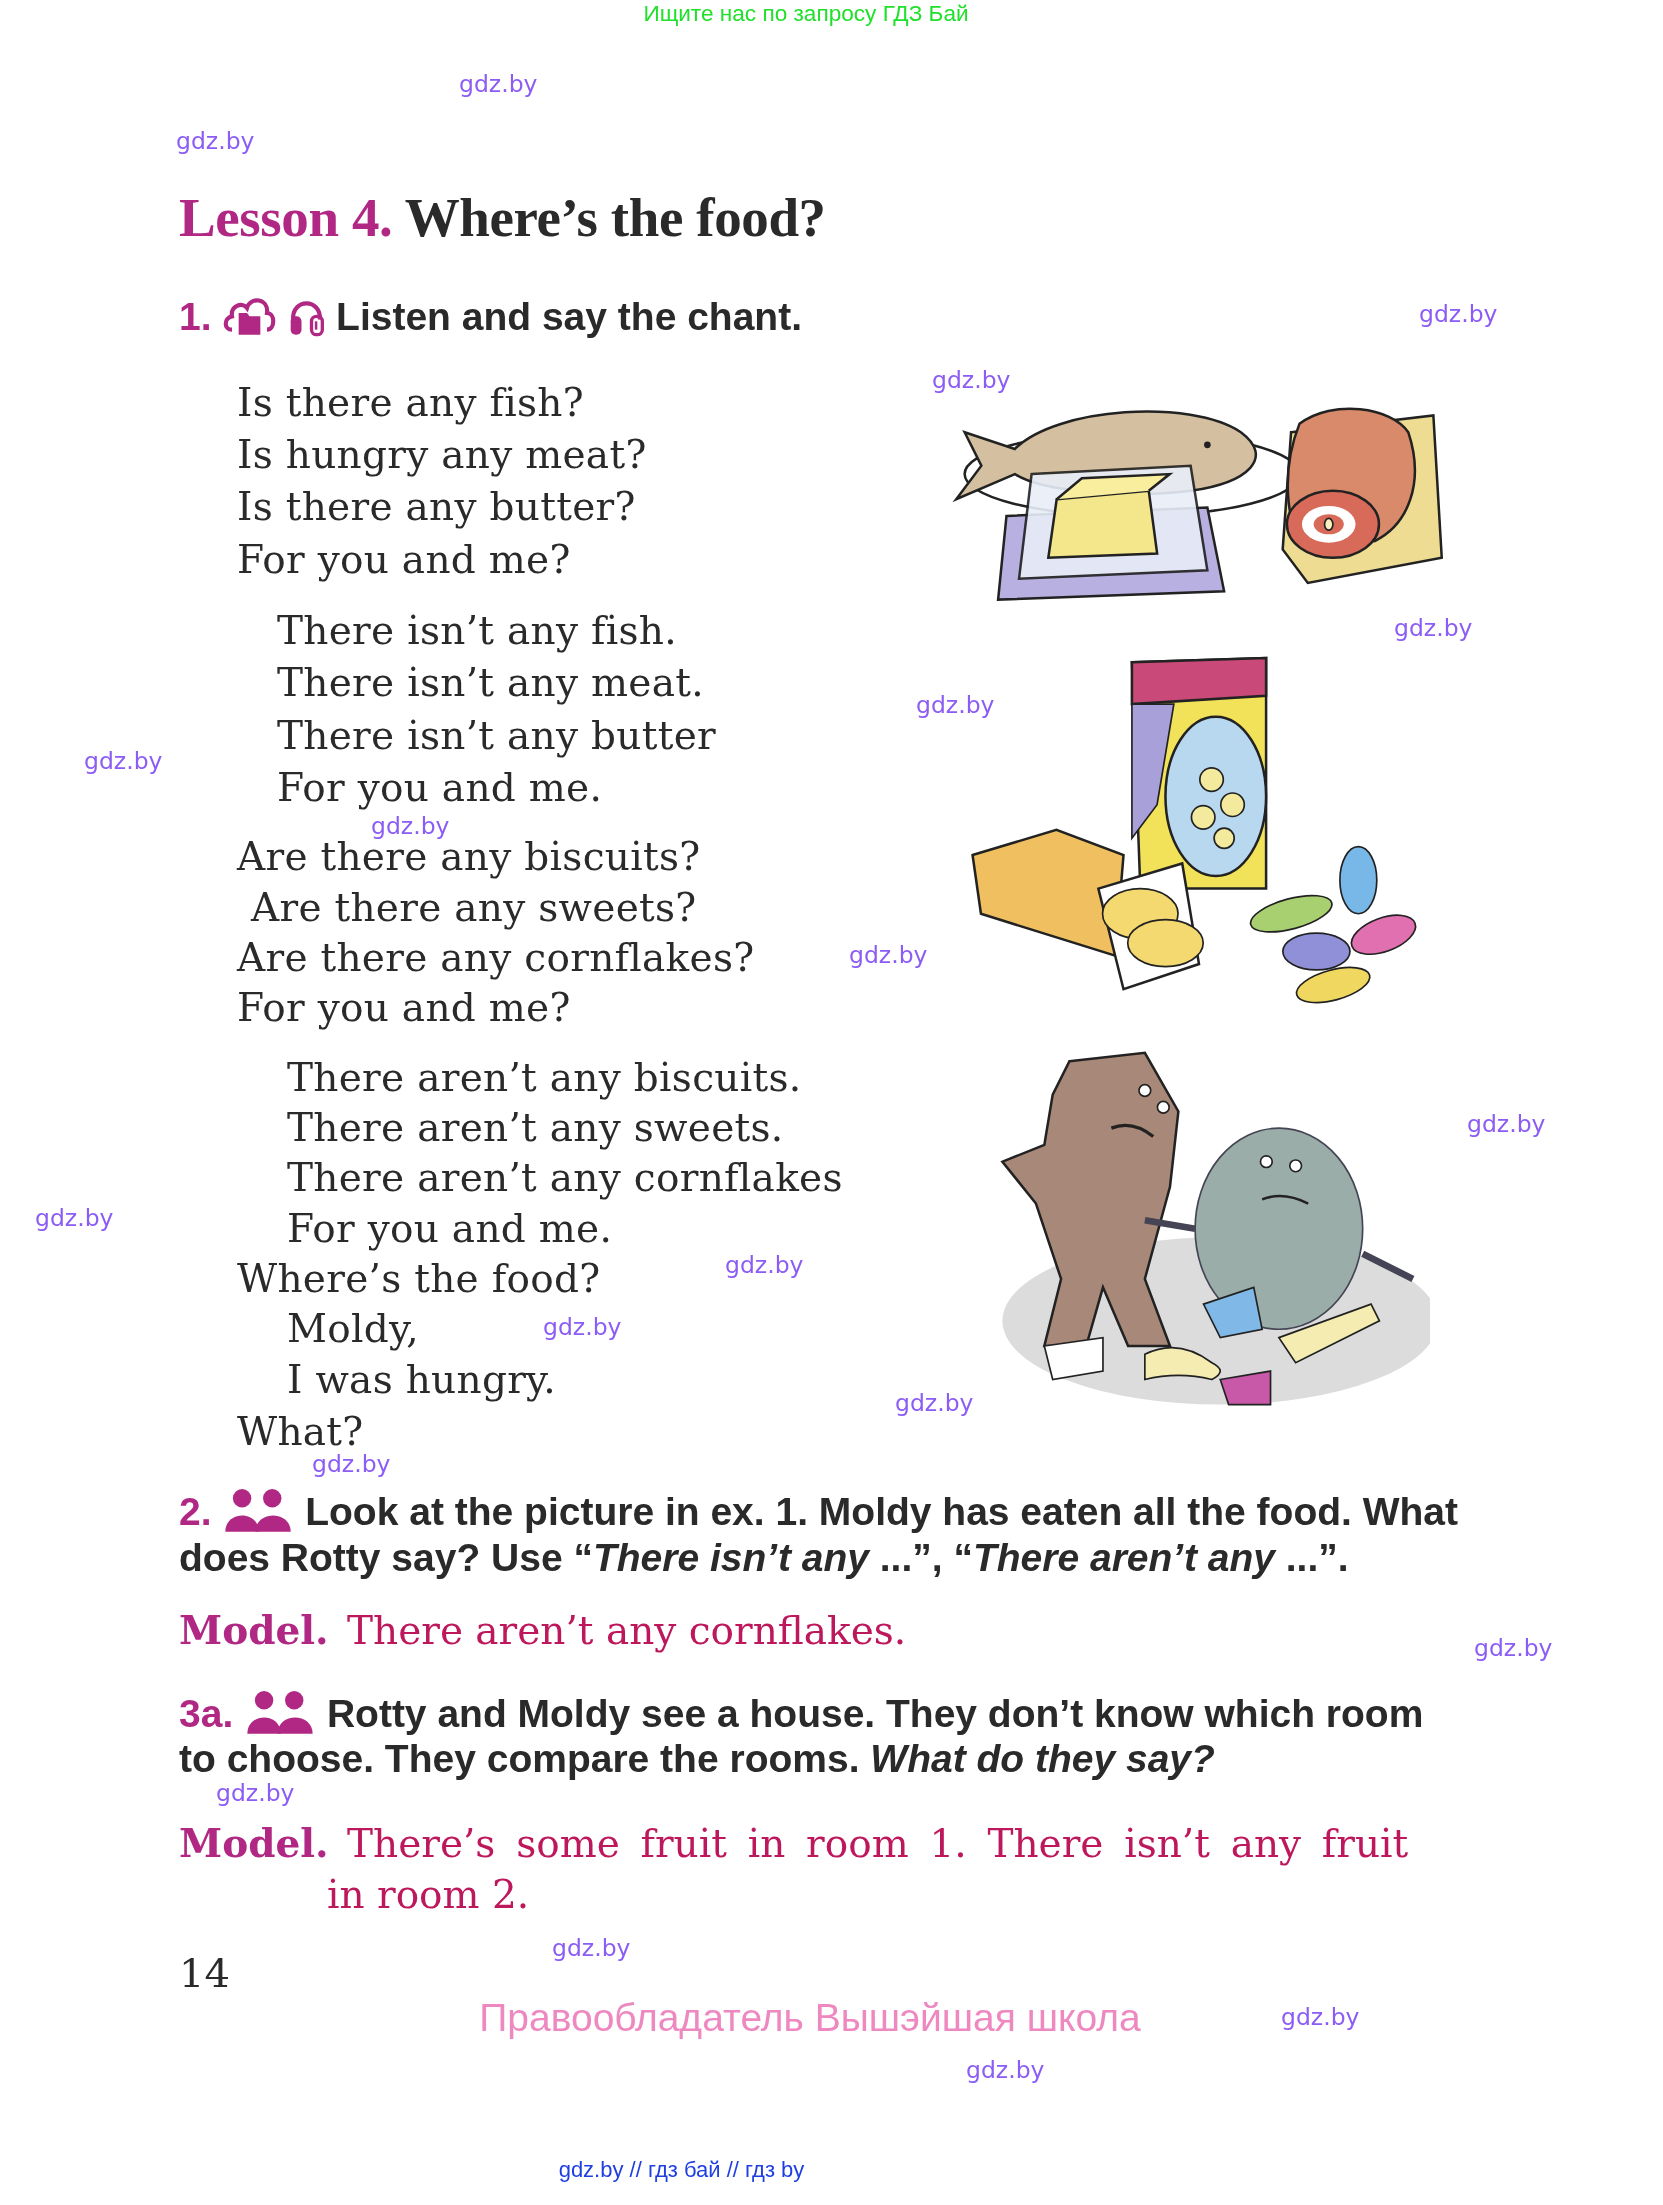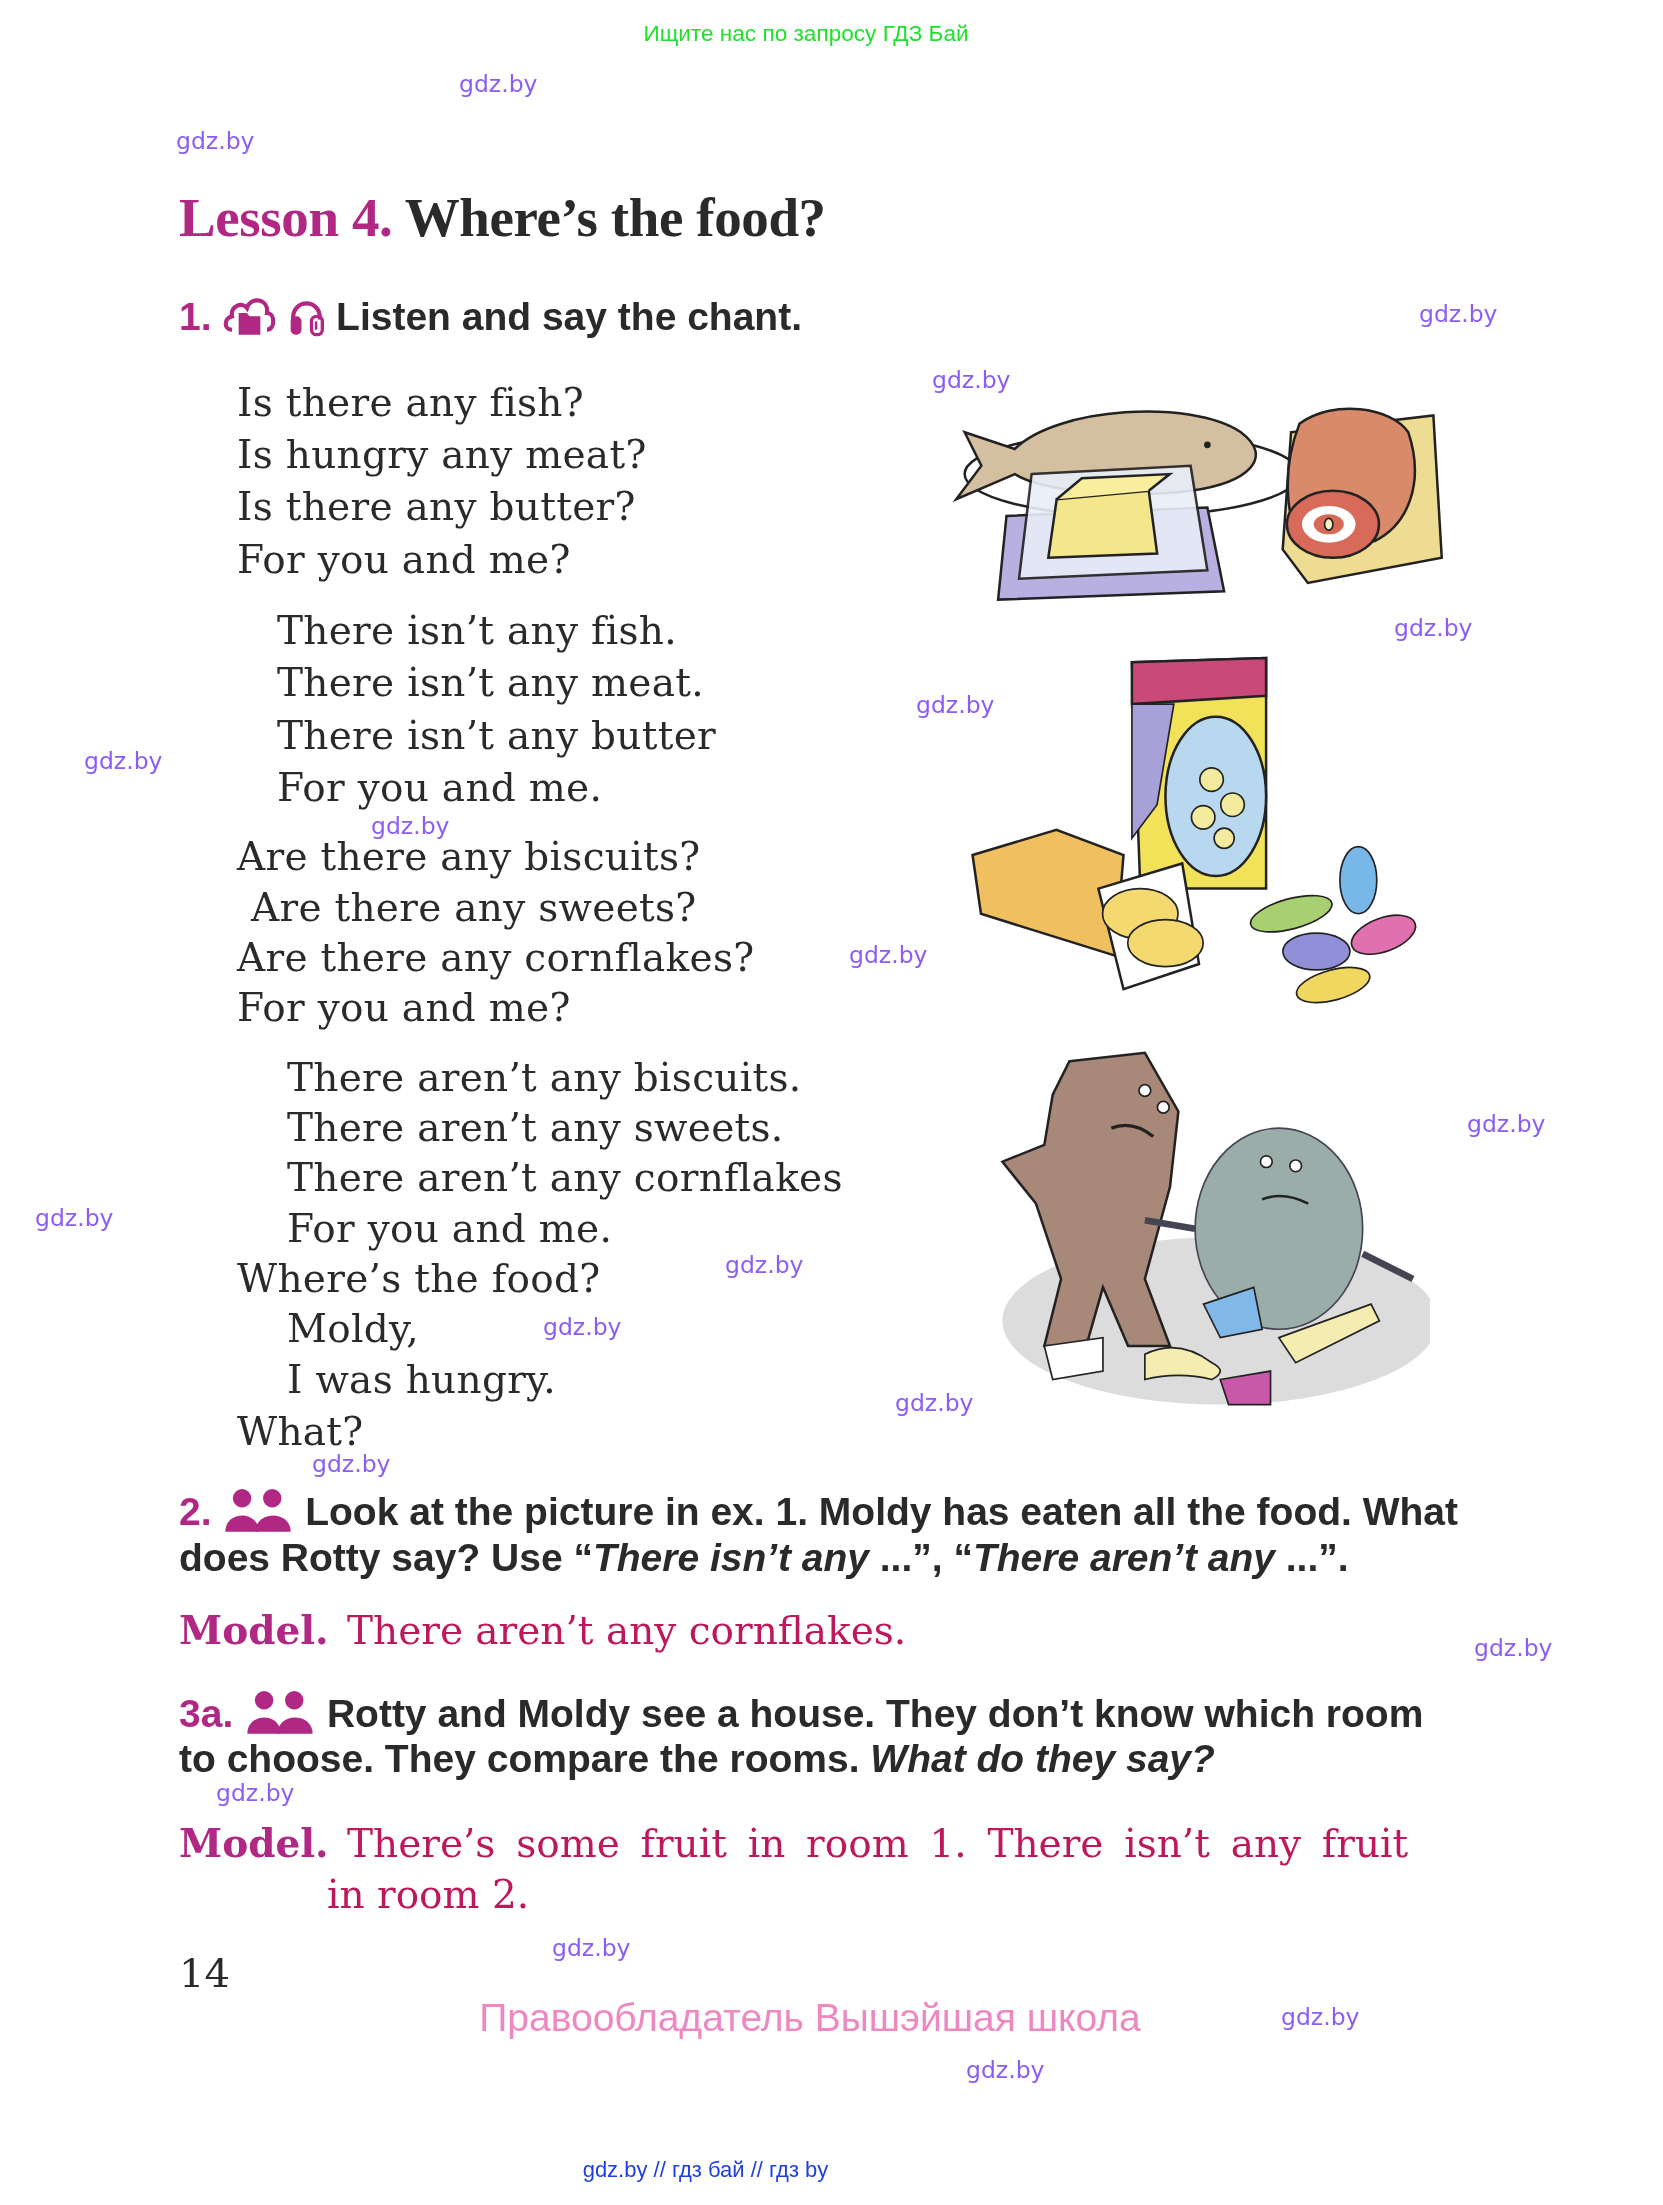--- a/index.html
+++ b/index.html
@@ -1,31 +1,31 @@
 <!DOCTYPE html>
 <html style="font-size:13.4px"><head>
 <meta charset="utf-8">
 <style>
   html, body { margin:0; padding:0; background:#ffffff; }
   body { width:1664px; height:2205px; position:relative; overflow:hidden; }
   .abs { position:absolute; white-space:nowrap; }
   .sans { font-family:"Liberation Sans", sans-serif; }
-  .top-banner { left:0; width:1612px; top:21px; text-align:center; color:#1fe02a; font-size:22.6px; }
+  .top-banner { left:0; width:1612px; top:1px; text-align:center; color:#1fe02a; font-size:22.6px; }
   .wm { font-family:"DejaVu Sans", sans-serif; font-size:23.5px; color:#8b5cf6; }
   .title { left:179px; top:186px; font-size:55px; font-weight:bold; letter-spacing:-0.4px;font-family:Liberation Serif, serif; }
   .title .lesson { color:#b02883; }
   .title .rest { color:#2a2a2a; }
   .heading { font-family:"Liberation Sans", sans-serif; font-weight:bold; font-size:39px; color:#2a2a2a; }
   .num { color:#b02883; }
   .chant { font-family:"DejaVu Serif", serif; font-size:39px; color:#2a2a2a; letter-spacing:0.3px; }
   .model-label { font-family:"DejaVu Serif", serif; font-weight:bold; color:#b02883; font-size:39px; }
   .model-text { font-family:"DejaVu Serif", serif; font-size:39px; color:#be185d; }
   .pagenum { left:179px; top:1950px; font-family:"DejaVu Serif", serif; font-size:40px; color:#2a2a2a; }
   .rights { left:0; width:1620px; top:1996px; text-align:center; font-size:39px; color:#ee88c0; }
-  .bottom-links { left:0; width:1363px; top:2157px; text-align:center; font-size:22px; color:#1f3fe0;padding-left:24px; }
+  .bottom-links { left:0; width:1363px; top:2157px; text-align:center; font-size:22px; color:#1f3fe0; }
   .icon { display:inline-block; vertical-align:middle; }
   .pic { position:absolute; }
 </style>
 </head>
 <body>
 
 <div class="abs sans top-banner">Ищите нас по запросу ГДЗ Бай</div>
 
 <div id="wm-layer">
     <div class="abs wm" style="left: 459px; top: 70px;">gdz.by</div>

